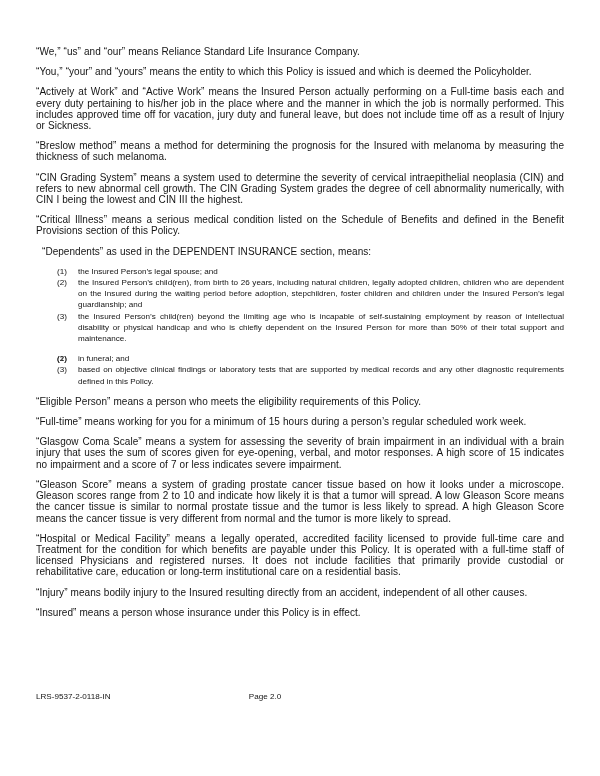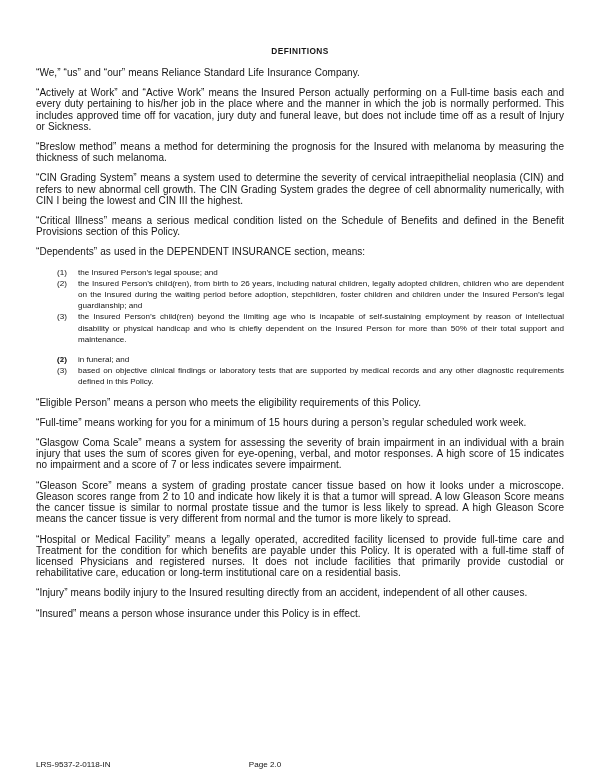--- a/index.html
+++ b/index.html
@@ -50,20 +50,21 @@
     line-height: 11.2px;
     text-align: justify;
     text-justify: inter-word;
     letter-spacing: 0.005em;
     word-spacing: 0.02em;
   }
 
   
   p.para.lead {
     margin-bottom: 9px;
+    margin-left: 6px;
   }
 
   ol.numlist {
     list-style: none;
     margin: 0 0 9px 0;
     padding: 0;
   }
   ol.numlist li {
     position: relative;
     font-size: 8.1px;
@@ -79,44 +80,44 @@
     top: 0;
     width: 20px;
     text-align: left;
     font-size: 8.1px;
     line-height: 11.2px;
   }
 
   .footer {
     position: absolute;
     left: 36px;
-    top: 759px;
+    top: 691px;
     width: 528px;
     font-size: 8.1px;
     line-height: 11px;
     white-space: nowrap;
   }
   .footer .doc-code {
     display: inline-block;
   }
   .footer .page-no {
     display: inline-block;
     margin-left: 136px;
   }
 </style>
 </head>
 <body>
 
 <div class="page">
   <div class="content">
 
-    <h1 class="doc-title">DEFINITIONS</h1>
 
     <p class="para">“We,” “us” and “our” means Reliance Standard Life Insurance Company.</p>
 
+    <p class="para">“You,” “your” and “yours” means the entity to which this Policy is issued and which is deemed the Policyholder.</p>
 
     <p class="para">“Actively at Work” and “Active Work” means the Insured Person actually performing on a Full-time basis each and every duty pertaining to his/her job in the place where and the manner in which the job is normally performed.  This includes approved time off for vacation, jury duty and funeral leave, but does not include time off as a result of Injury or Sickness.</p>
 
     <p class="para">“Breslow method” means a method for determining the prognosis for the Insured with melanoma by measuring the thickness of such melanoma.</p>
 
     <p class="para">“CIN Grading System” means a system used to determine the severity of cervical intraepithelial neoplasia (CIN) and refers to new abnormal cell growth.  The CIN Grading System grades the degree of cell abnormality numerically, with CIN I being the lowest and CIN III the highest.</p>
 
     <p class="para">“Critical Illness” means a serious medical condition listed on the Schedule of Benefits and defined in the Benefit Provisions section of this Policy.</p>
 
     <p class="para lead">“Dependents” as used in the DEPENDENT INSURANCE section, means:</p>

